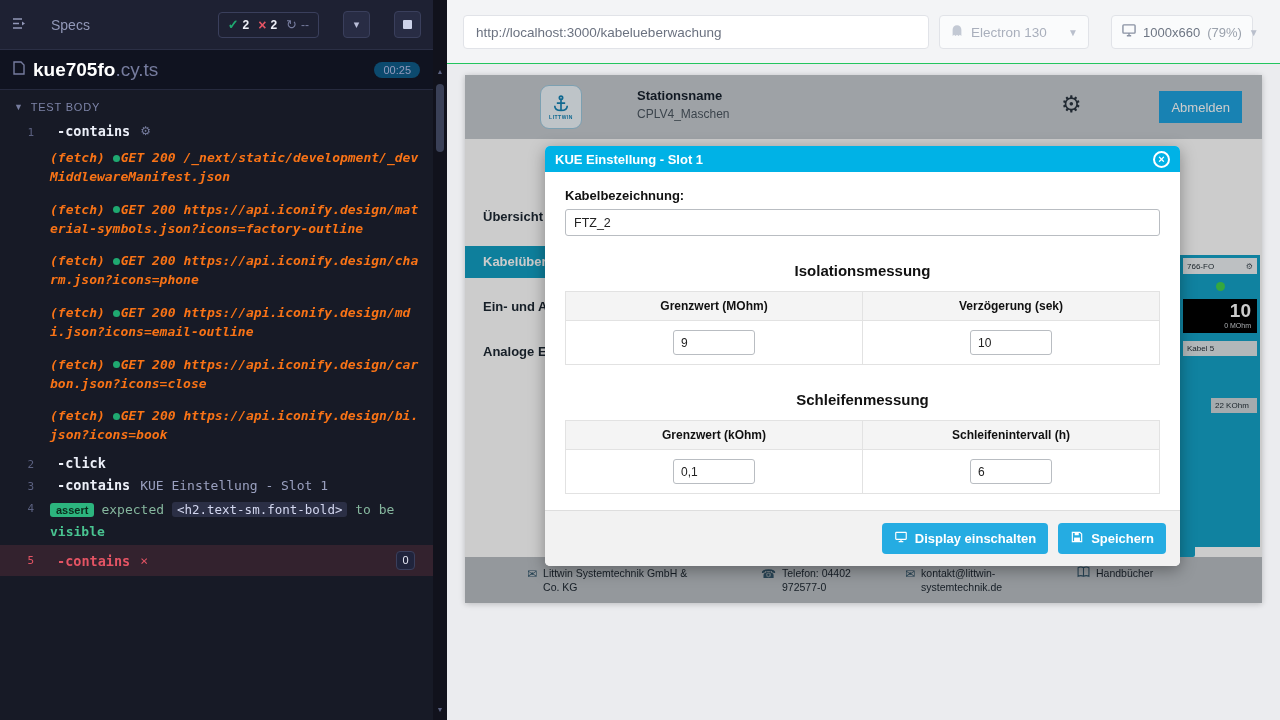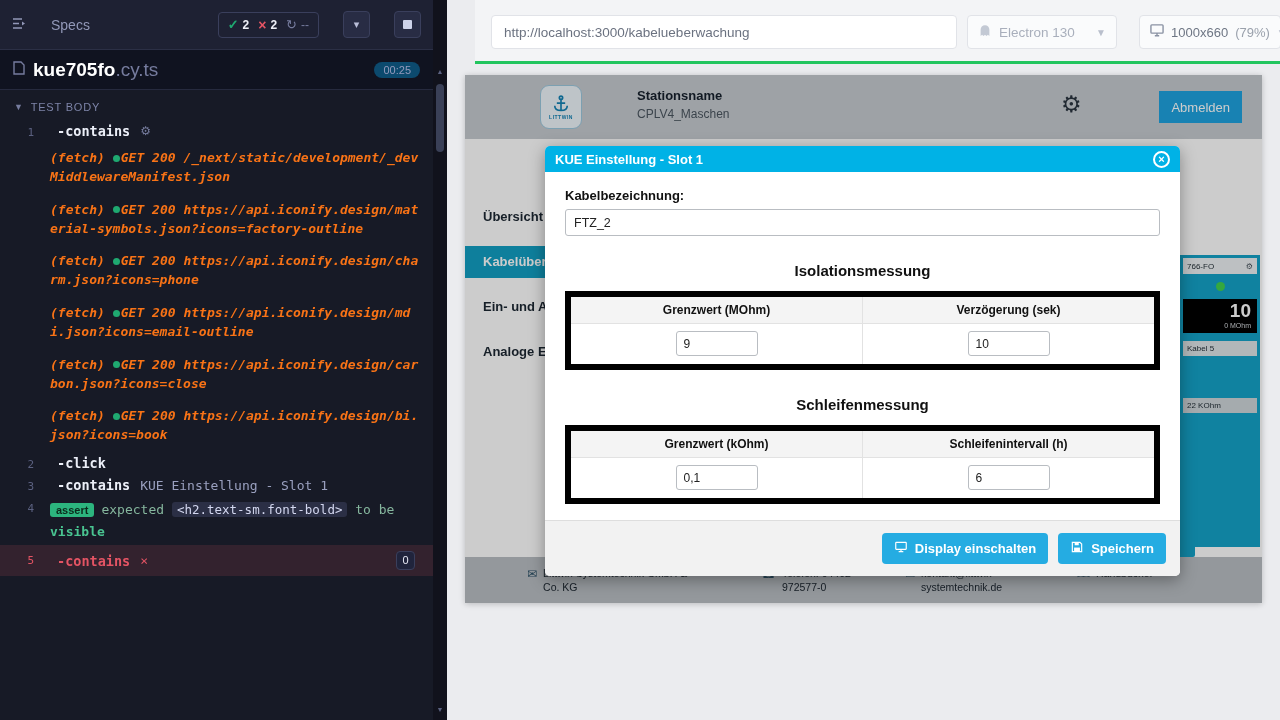--- a/index.html
+++ b/index.html
@@ -47,21 +47,21 @@
   .cmd.fail, .carg.fail { color:#e45464; }
   .countbadge { margin-left:auto; margin-right:8px; background:#20243c; border:1px solid #3a3f5c; color:#e8eaf5; font-size:11px; min-width:19px; height:19px; border-radius:4px; text-align:center; line-height:17px; font-family:"Liberation Sans", sans-serif; }
 
   
   #sidescroll { width:14px; height:720px; background:#11121c; flex-shrink:0; position:relative; }
   .sarrow { position:absolute; left:0; width:14px; height:16px; color:#5b6180; font-size:7px; text-align:center; line-height:16px; cursor:pointer; }
   .sthumb { position:absolute; left:3px; top:84px; width:8px; height:68px; background:#3a4057; border-radius:4px; cursor:pointer; }
 
   
   #right { flex:1; position:relative; background:#ebecef; height:720px; }
-  .topbar { height:64px; background:#f3f4f6; border-bottom:3px solid #22c55e; position:relative;margin-left:28px; }
+  .topbar { height:64px; background:#f3f4f6; border-bottom:1px solid #22c55e; position:relative; }
   .urlinput { position:absolute; left:16px; top:15px; width:466px; height:34px; background:#fff; border:1px solid #e1e3e8; border-radius:4px; font-size:13.5px; color:#6b7280; padding:0 12px; outline:none; font-family:"Liberation Sans", sans-serif; }
   .selbox { position:absolute; top:15px; height:34px; border:1px solid #e1e3e8; border-radius:4px; background:#fafbfc; display:flex; align-items:center; padding:0 10px; gap:7px; cursor:pointer; }
   #browser-sel { left:492px; width:150px; color:#a9afbc; font-size:13.5px; }
   #size-sel { left:664px; width:142px; color:#6e7684; font-size:13px; }
   .chev { margin-left:auto; color:#b9bfcc; font-size:10px; }
   .zoomtxt { color:#9aa1ac; }
 
   
   .aut { position:absolute; left:18px; top:75px; width:797px; height:528px; background:#fff; box-shadow:0 1px 6px rgba(0,0,0,0.22); overflow:hidden; }
 
@@ -79,21 +79,21 @@
   .nav-item.active { background:#129fc4; color:#fff; }
 
   .sidepanel { position:absolute; left:715px; top:180px; width:80px; height:292px; background:#14a3c8; padding:3px; }
   .sp-head { background:#edf1f3; height:16px; display:flex; align-items:center; justify-content:space-between; padding:0 4px; font-size:8px; color:#243038; font-weight:normal; }
   .sp-gear { font-size:8px; color:#4a555f; font-family:"DejaVu Sans", sans-serif; }
   .sp-dot { width:9px; height:9px; border-radius:50%; background:#43d24e; margin:8px auto; }
   .sp-display { background:#000; color:#fff; padding:2px 6px 4px 6px; text-align:right; }
   .sp-val { font-size:19px; font-weight:bold; line-height:1.1; }
   .sp-unit { font-size:7px; color:#d5d9dd; }
   .sp-row { background:#dfe5e8; font-size:8px; color:#243038; padding:3px 4px; margin-top:8px; }
-  .sp-row2 { background:#cfd6da; font-size:8px; color:#243038; padding:3px 4px; margin-top:42px; }
+  .sp-row2 { background:#cfd6da; font-size:8px; color:#243038; padding:3px 4px; margin-top:42px;margin-left:28px; }
 
   .btnstrip { position:absolute; left:228px; top:465px; height:17px; display:flex; gap:14px; }
   .stub { width:72px; height:17px; background:#14a3c8; border-radius:2px; cursor:pointer; }
 
   .app-footer { position:absolute; bottom:0; left:0; right:0; height:46px; background:#b9bec3; font-size:10.5px; color:#1c2630; }
   .fcol { position:absolute; top:9px; display:flex; gap:6px; line-height:1.35; }
   .ficon { color:#32566b; font-size:12px; flex-shrink:0; font-family:"DejaVu Sans", sans-serif; }
   #fcol1 { left:62px; width:170px; }
   #fcol2 { left:296px; width:108px; }
   #fcol3 { left:440px; width:118px; }
@@ -102,21 +102,21 @@
   .backdrop { position:absolute; top:0; left:0; right:0; bottom:0; background:rgba(0,0,0,0.2); z-index:5; }
 
   
   .modal { position:absolute; left:80px; top:71px; width:635px; background:#fff; border-radius:5px; box-shadow:0 4px 16px rgba(0,0,0,0.35); z-index:10; overflow:hidden; }
   .mhead { height:26px; background:#00b2e6; color:#fff; display:flex; align-items:center; padding:0 10px; font-size:13px; font-weight:bold; }
   .mclose { margin-left:auto; width:17px; height:17px; border:2px solid #fff; border-radius:50%; color:#fff; font-size:11px; line-height:13px; text-align:center; font-weight:bold; cursor:pointer; }
   .mbody { padding:12px 20px 0 20px; }
   .mlabel { font-size:13px; font-weight:bold; color:#111; margin:4px 0 6px 0; }
   .minput { width:100%; height:27px; border:1px solid #b9bdc2; border-radius:3px; padding:0 8px; font-size:12.5px; color:#222; outline:none; font-family:"Liberation Sans", sans-serif; }
   .msection { text-align:center; font-weight:bold; font-size:15px; color:#111; margin:26px 0 12px 0; }
-  table.mtable { width:100%; border-collapse:collapse; border:6px solid #000000; }
+  table.mtable { width:100%; border-collapse:collapse; border:1px solid #000000; }
   .mtable th { border:1px solid #e2e2e2; background:#f4f4f4; height:29px; font-size:12px; color:#111; }
   .mtable td { border:1px solid #e2e2e2; height:44px; text-align:center; }
   .cellinput { width:82px; height:25px; border:1px solid #b9bdc2; border-radius:3px; padding:0 7px; font-size:12px; color:#222; outline:none; font-family:"Liberation Sans", sans-serif; }
   .mfoot { margin-top:16px; background:#f2f2f2; border-top:1px solid #dedede; padding:12px 14px; display:flex; justify-content:flex-end; gap:10px; }
   .mbtn { background:#25ace2; color:#fff; border:none; border-radius:4px; font-size:13px; font-weight:bold; padding:7px 12px; display:flex; align-items:center; gap:7px; cursor:pointer; font-family:"Liberation Sans", sans-serif; }
 </style>
 </head>
 <body>
 
 <div id="layout">

